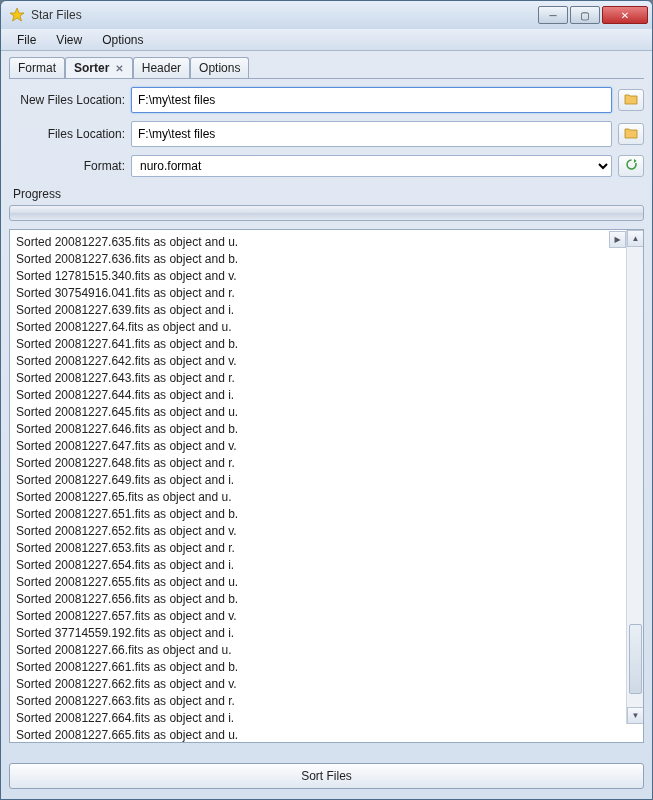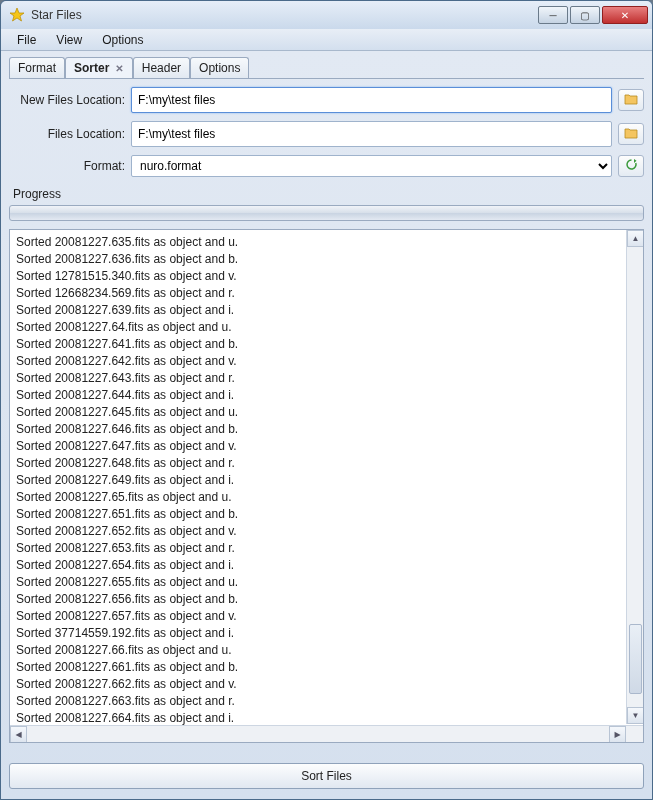--- a/index.html
+++ b/index.html
@@ -136,21 +136,21 @@
   background: linear-gradient(#f0f3f8, #d8e0ea 48%, #c9d4e2 52%, #e3e9f2);
 }
 .logbox {
   flex: 1;
   margin-top: 8px;
   border: 1px solid #9aaac0;
   background: #fff;
   position: relative;
   overflow: hidden;
   display: flex;
-  flex-direction: column;
+  flex-direction: row;
 }
 .logcontent {
   flex: 1;
   overflow: hidden;
   padding: 4px 6px;
   line-height: 17px;
   color: #222;
   white-space: nowrap;
   position: relative;
 }
@@ -263,21 +263,21 @@
     </div>
 
     <div class="section-label">Progress</div>
     <div class="progressbar"></div>
 
     <div class="logbox">
       <div class="logcontent" id="logcontent">
           <div class="line">Sorted 20081227.635.fits as object and u.</div>
           <div class="line">Sorted 20081227.636.fits as object and b.</div>
           <div class="line">Sorted 12781515.340.fits as object and v.</div>
-          <div class="line">Sorted 12668234.569.fits as object and r.</div>
+          <div class="line">Sorted 30754916.041.fits as object and r.</div>
           <div class="line">Sorted 20081227.639.fits as object and i.</div>
           <div class="line">Sorted 20081227.64.fits as object and u.</div>
           <div class="line">Sorted 20081227.641.fits as object and b.</div>
           <div class="line">Sorted 20081227.642.fits as object and v.</div>
           <div class="line">Sorted 20081227.643.fits as object and r.</div>
           <div class="line">Sorted 20081227.644.fits as object and i.</div>
           <div class="line">Sorted 20081227.645.fits as object and u.</div>
           <div class="line">Sorted 20081227.646.fits as object and b.</div>
           <div class="line">Sorted 20081227.647.fits as object and v.</div>
           <div class="line">Sorted 20081227.648.fits as object and r.</div>

